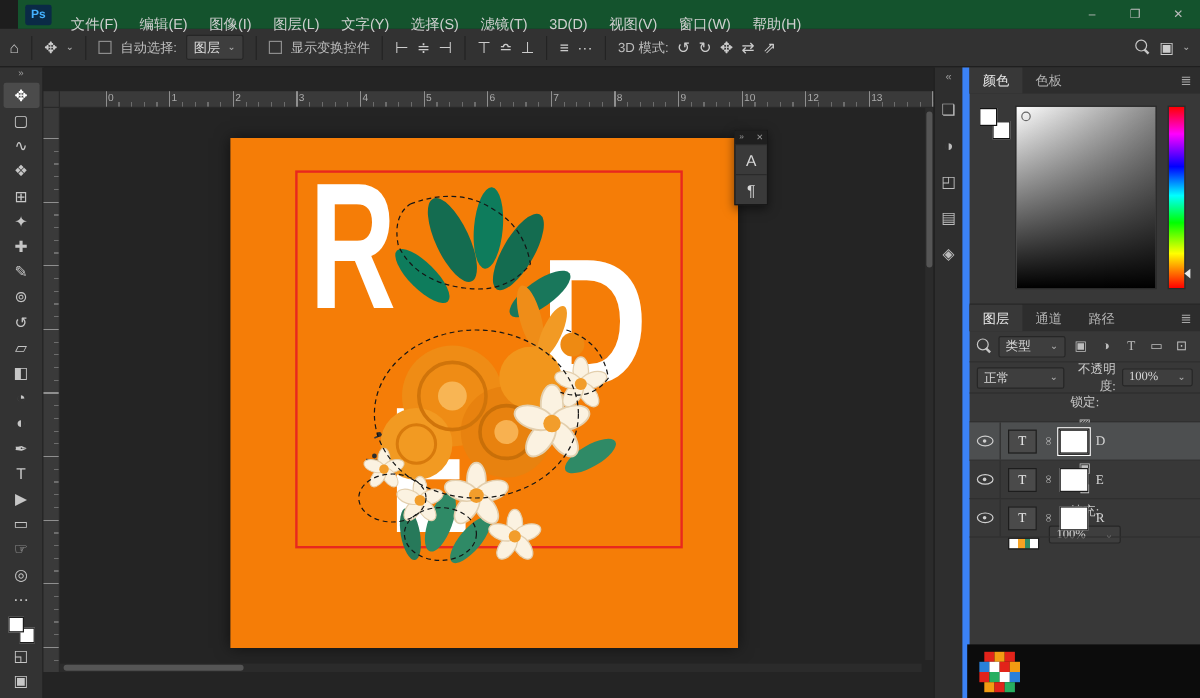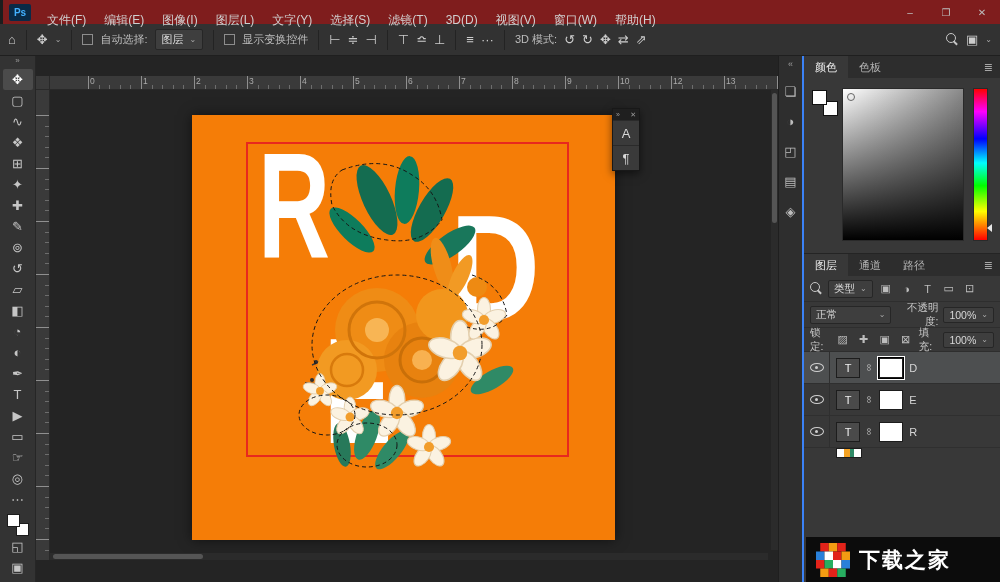--- a/index.html
+++ b/index.html
@@ -1,21 +1,21 @@
 <!DOCTYPE html>
 <html><head>
 <meta charset="utf-8">
 <style>
   * { margin:0; padding:0; box-sizing:border-box; }
   html,body { width:1000px; height:582px; overflow:hidden; background:#1d1d1d;
     font-family:"Liberation Sans", sans-serif; }
   .app { position:absolute; inset:0; width:1000px; height:582px; }
 
   
-  .titlebar { position:absolute; top:0; left:3px; right:0; height:24px; background:#7f1d1d;
+  .titlebar { position:absolute; top:0; left:15px; right:0; height:24px; background:#14532d;
     display:flex; align-items:center; color:#cfcfcf; font-size:12px; z-index:20; }
   .ps-logo { width:22px; height:17px; background:#0a2a46; color:#44b1ff; font-size:10px;
     font-weight:bold; display:flex; align-items:center; justify-content:center;
     margin:0 7px 0 6px; border-radius:2px; }
   .menu-item { padding:0 9px; height:24px; line-height:24px;margin-top:16px; }
   .win-controls { margin-left:auto; display:flex; }
   .win-btn { width:36px; height:24px; display:flex; align-items:center; justify-content:center;
     color:#bdbdbd; font-size:10px; }
 
   
@@ -105,22 +105,22 @@
     font-size:10.5px; color:#bdbdbd; }
   .zoom-field { background:#262626; border:1px solid #1b1b1b; padding:1px 7px; color:#d2d2d2; }
   .sb-arrow { color:#9a9a9a; font-size:9px; }
 
   
   .rightcol { position:absolute; top:56px; right:0; width:222px; bottom:0; display:flex; z-index:5; }
   .dockstrip { width:24px; background:#2e2e2e; border-left:1px solid #1f1f1f; display:flex;
     flex-direction:column; align-items:center; padding-top:3px; gap:15px; }
   .dock-collapse { font-size:9px; color:#9c9c9c; }
   .dock-icon { font-size:13px; color:#bdbdbd; }
-  .panels { flex:1; background:#383838; border-left:2px solid #3b82f6; display:flex;
-    flex-direction:column; }
+  .panels { flex:1; background:#383838; border-left:6px solid #3b82f6; display:flex;
+    flex-direction:column;font-family:Liberation Serif, serif; }
 
   .panel-tabs { height:22px; background:#2d2d2d; display:flex; align-items:stretch;
     font-size:11px; color:#b2b2b2; flex:none; }
   .panel-tab { padding:0 11px; display:flex; align-items:center; }
   .panel-tab.active { background:#383838; color:#ebebeb; }
   .panel-menu { margin-left:auto; padding:0 7px; color:#a7a7a7; display:flex; align-items:center;
     font-size:11px; }
 
   .color-panel { height:198px; border-bottom:1px solid #242424; position:relative; flex:none; }
   .cp-swatches { position:absolute; left:8px; top:34px; width:26px; height:26px; }
@@ -139,24 +139,24 @@
       #ff0000 0%, #ff00ff 15%, #0000ff 33%, #00ffff 49%, #00ff00 64%, #ffff00 81%, #ff0000 100%); }
   .cp-hue-mark { position:absolute; right:-5px; bottom:8px; width:0; height:0;
     border-top:4px solid transparent; border-bottom:4px solid transparent;
     border-right:5px solid #e8e8e8; }
 
   .layers-panel { flex:1; display:flex; flex-direction:column; position:relative; }
   .lp-row { display:flex; align-items:center; gap:5px; padding:0 6px; flex:none;
     border-bottom:1px solid #2e2e2e; font-size:10.5px; color:#c9c9c9; }
   .lp-filter { height:26px; }
   .lp-blend { height:26px;text-align:right; }
-  .lp-lock { height:24px; }
+  .lp-lock { height:24px;flex-direction:column; }
   .mini-icon { width:16px; text-align:center; font-size:11px; color:#bdbdbd; flex:none; }
   .dd-small { background:#3e3e3e; border:1px solid #262626; border-radius:2px; padding:1px 5px;
-    display:flex; align-items:center; gap:5px; color:#d8d8d8; font-size:10.5px; }
+    display:flex; align-items:center; gap:16px; color:#d8d8d8; font-size:10.5px; }
   .layer-row { height:32px; display:flex; align-items:center; gap:6px; flex:none;
     border-bottom:1px solid #2f2f2f; font-size:11px; color:#d6d6d6; }
   .layer-row.selected { background:#4d4f50; }
   .eye-cell { width:26px; height:100%; border-right:1px solid #2f2f2f; display:flex;
     align-items:center; justify-content:center; flex:none; }
   .eye { width:14px; height:9px; border:1px solid #cfcfcf; border-radius:50%; position:relative;
     display:inline-block; }
   .eye::after { content:""; position:absolute; width:3px; height:3px; background:#cfcfcf;
     border-radius:50%; left:4px; top:2px; }
   .t-thumb { width:24px; height:20px; background:#4a4a4a; border:1px solid #1d1d1d; color:#efefef;
@@ -513,16 +513,15 @@
       <rect x="16" y="8" width="8" height="8" fill="#e2231a"></rect>
       <rect x="24" y="8" width="8" height="8" fill="#f39c12"></rect>
       <rect x="0" y="16" width="8" height="8" fill="#e2231a"></rect>
       <rect x="8" y="16" width="8" height="8" fill="#27ae60"></rect>
       <rect x="16" y="16" width="8" height="8" fill="#ffffff"></rect>
       <rect x="24" y="16" width="8" height="8" fill="#2980d9"></rect>
       <rect x="4" y="24" width="8" height="8" fill="#f39c12"></rect>
       <rect x="12" y="24" width="8" height="8" fill="#e2231a"></rect>
       <rect x="20" y="24" width="8" height="8" fill="#27ae60"></rect>
     </svg>
-    <span class="wm-text">下载之家</span>
   </div>
 
 </div>
 
 </body></html>

